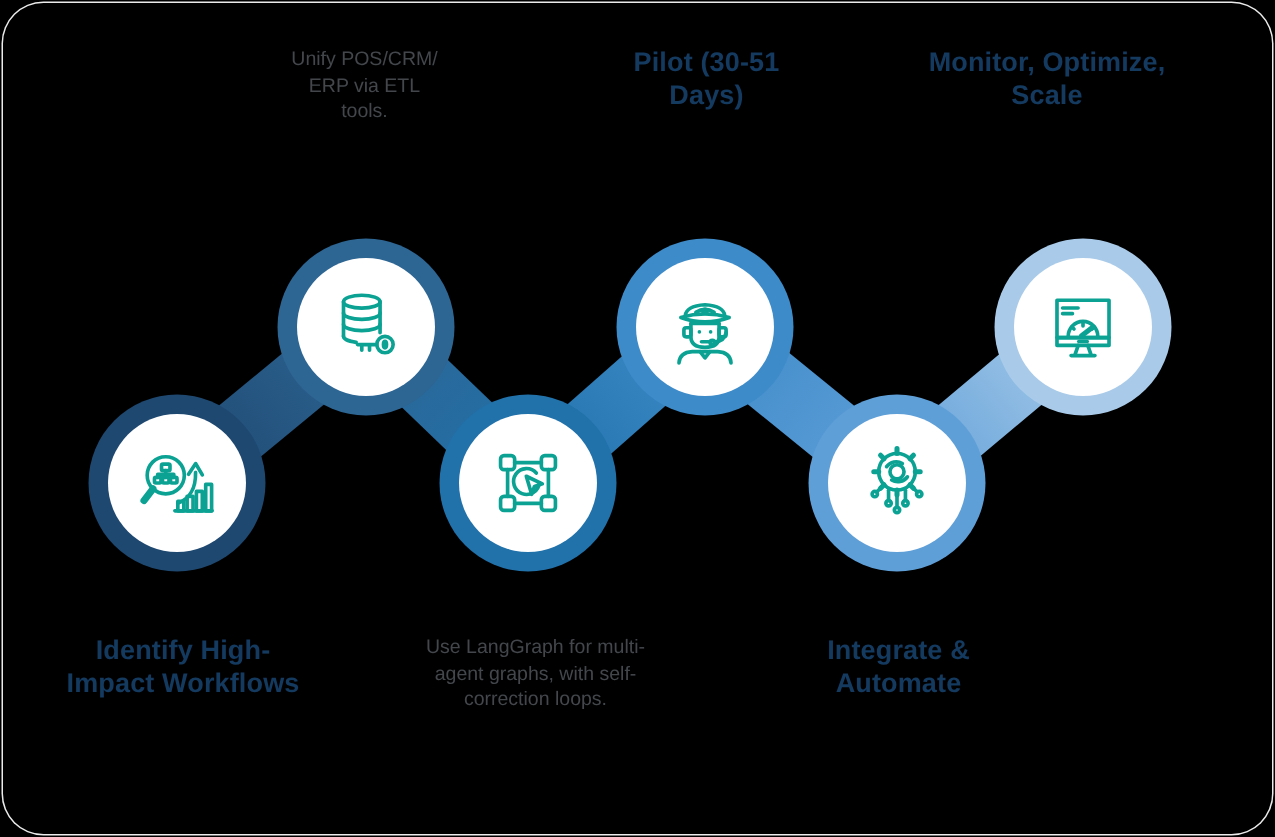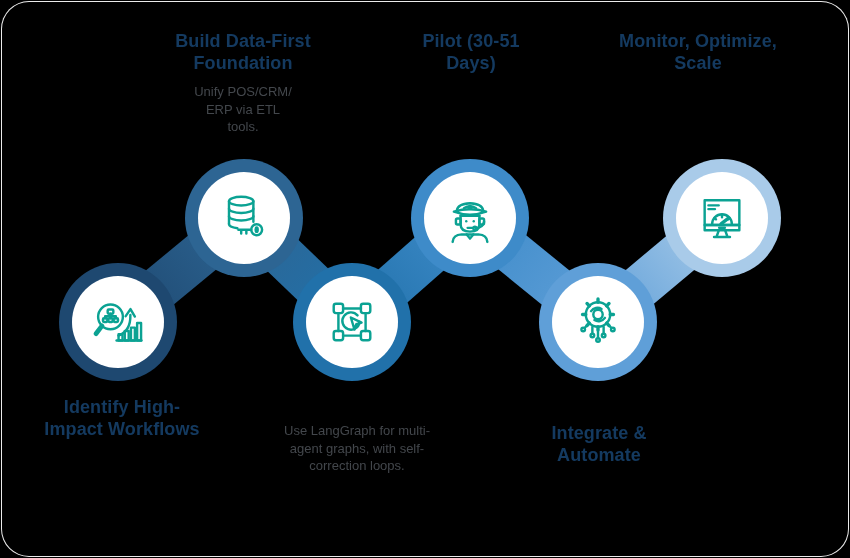--- a/index.html
+++ b/index.html
@@ -164,28 +164,26 @@
       <path d="M21.5 38.5 A10.5 10.5 0 0 1 42.5 38.5"></path>
       <path d="M24 31.8 l1.6 1.6 M32 28.8 v2.4 M40 31.8 l-1.6 1.6"></path>
       <path class="mid" d="M31 38.2 L38.6 32.4"></path>
       <rect x="13.5" y="39.5" width="37" height="5.6"></rect>
       <path d="M29 42.3 h6"></path>
       <path d="M28.6 45.1 L26.2 52 M35.4 45.1 L37.8 52 M23.5 52.3 h17"></path>
     </svg>
   </div>
 </div>
 
-<div class="label" style="left:7px;top:396px;">
+<div class="label" style="left:7px;top:422px;">
   <div class="title">Identify High-
 Impact Workflows</div>
 </div>
 
 <div class="label" style="left:128px;top:30px;">
-  <div class="title">Build Data-First
-Foundation</div>
   <div class="desc">Unify POS/CRM/
 ERP via ETL
 tools.</div>
 </div>
 
 <div class="label" style="left:242px;top:422px;">
   <div class="desc">Use LangGraph for multi-
 agent graphs, with self-
 correction loops.</div>
 </div>

